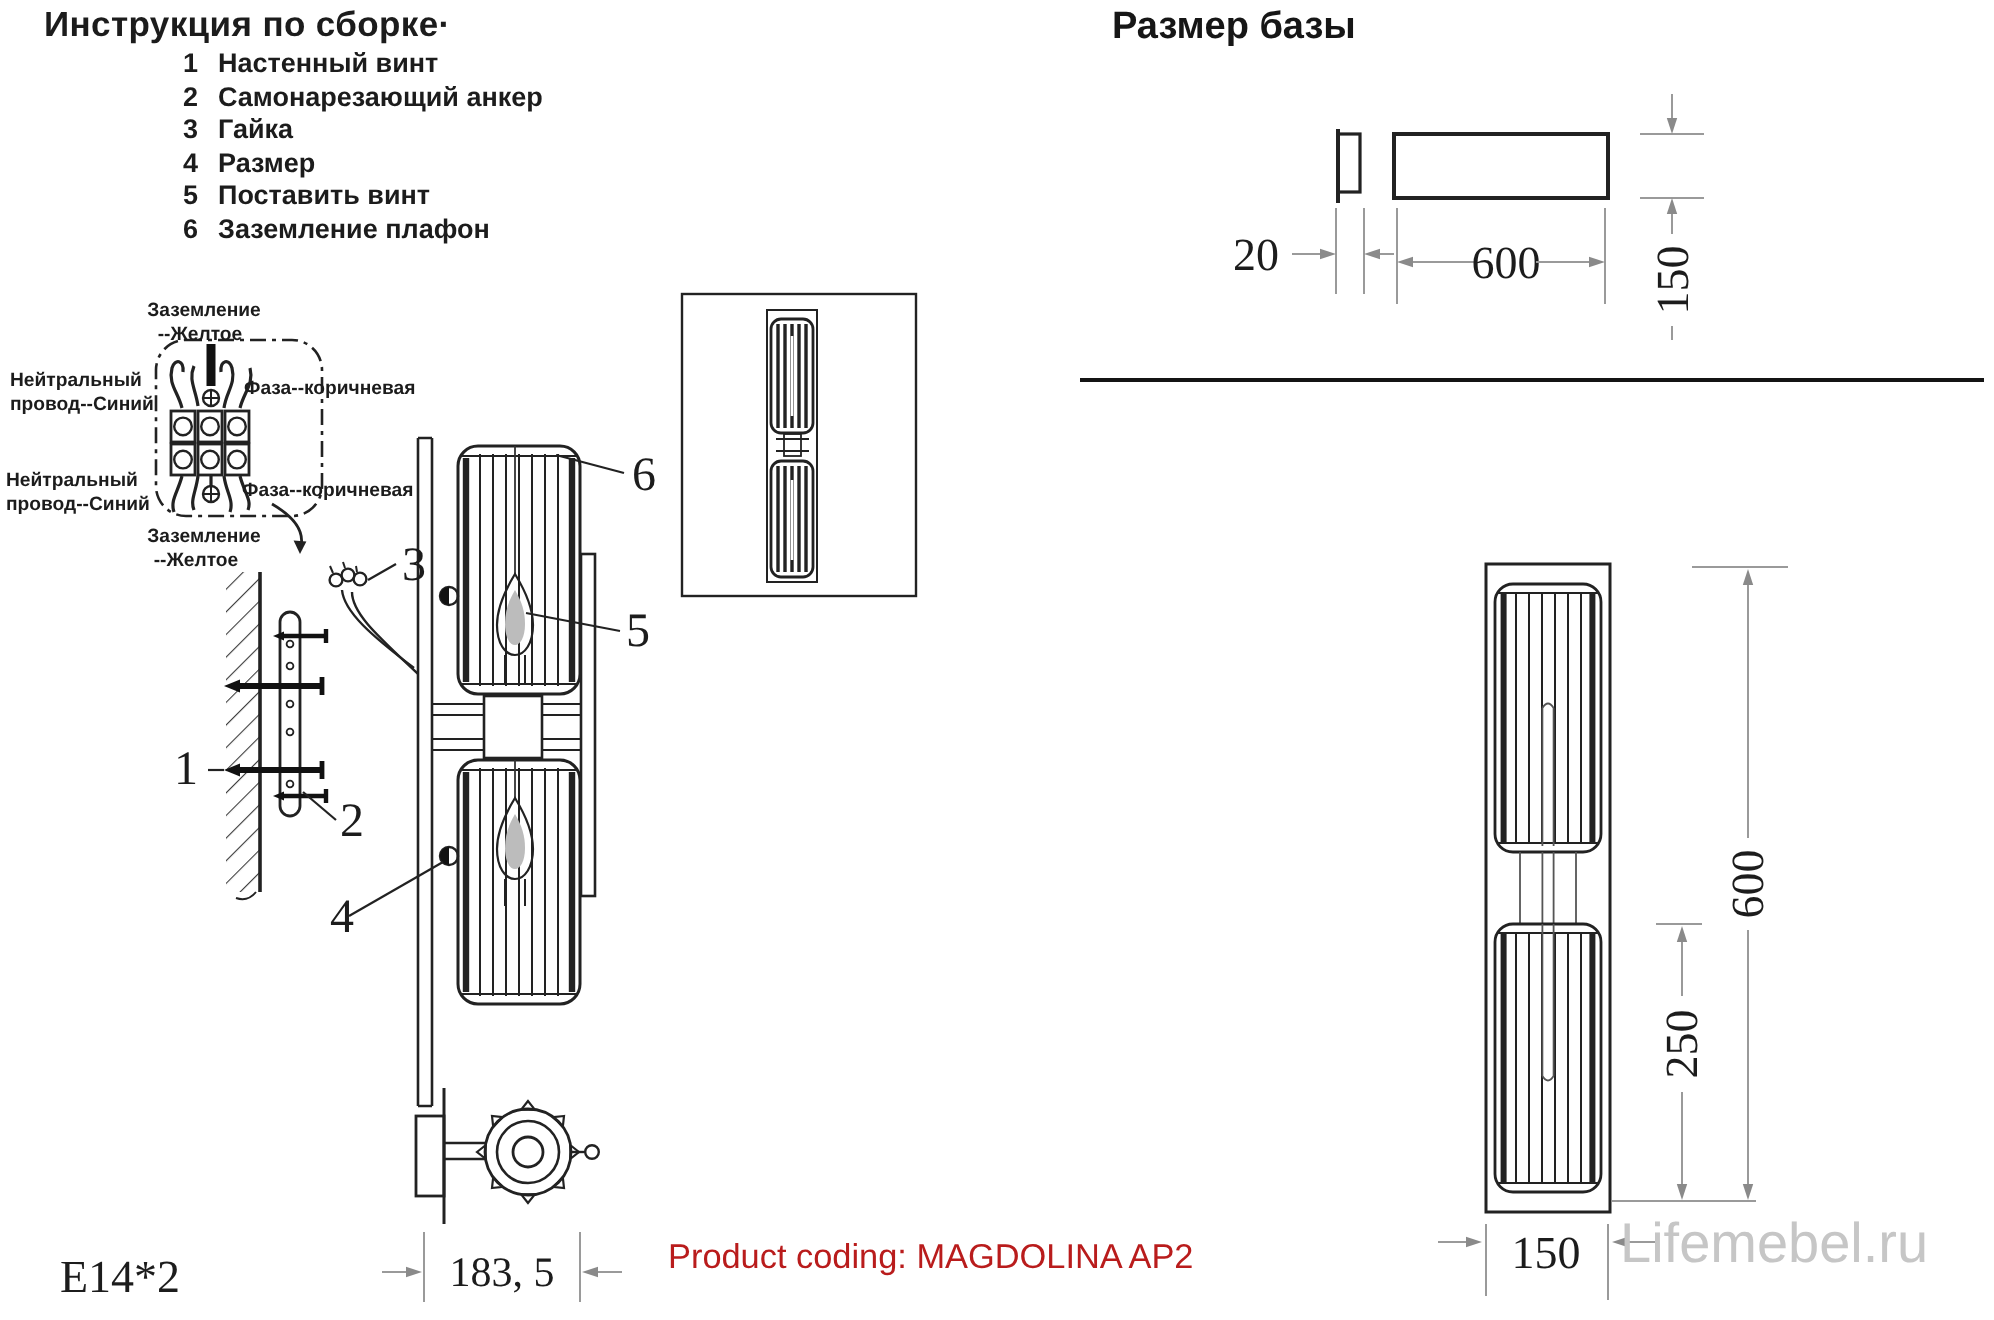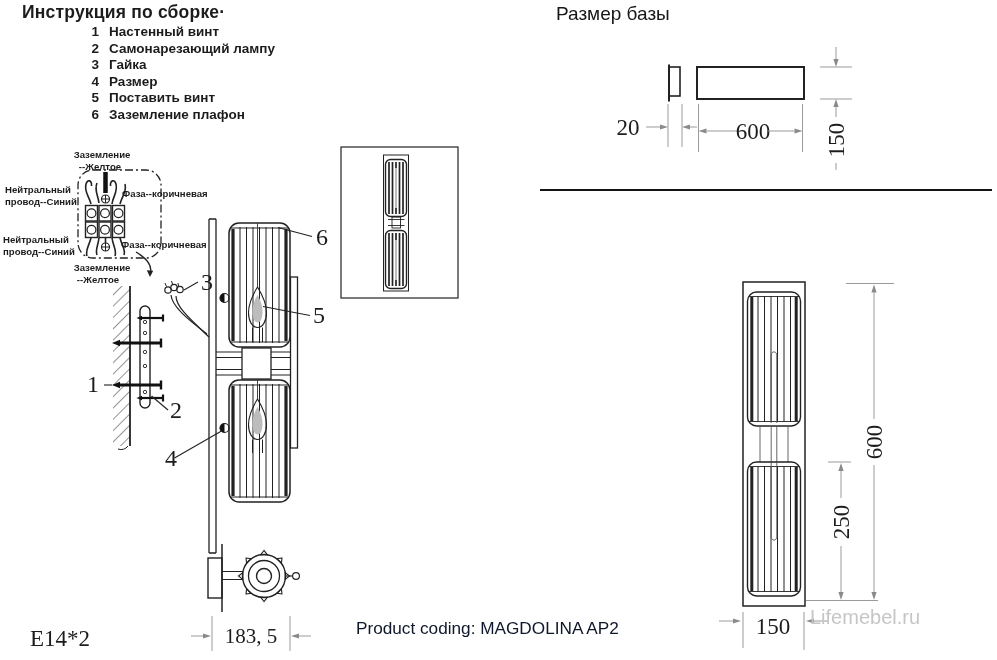--- a/index.html
+++ b/index.html
@@ -3,26 +3,26 @@
 <meta charset="utf-8">
 <style>
   html,body{margin:0;padding:0;background:#fff;}
   .canvas{position:relative;width:997px;height:660px;background:#fff;overflow:hidden;
           font-family:"Liberation Sans",sans-serif;color:#1c1c1c;}
   .abs{position:absolute;}
   .asm-title{left:22px;top:2px;font-size:17.5px;font-weight:700;letter-spacing:.2px;}
   .asm-list{left:88px;top:24px;}
   .asm-row{display:flex;gap:10px;height:16.5px;line-height:16.5px;font-size:13.5px;font-weight:600;}
   .asm-num{width:11px;text-align:right;}
-  .sec-title{font-size:19px;font-weight:400;color:#161616;}
+  .sec-title{font-size:19px;font-weight:700;color:#161616;}
   .base-title{left:556px;top:3px;}
   .overall-title{left:565px;top:230px;}
   .divider{left:540px;top:189px;width:452px;height:2px;background:#141414;}
-  .product{left:356px;top:618px;font-size:17.2px;color:#0f172a;}
-  .watermark{left:810px;top:606px;font-size:20px;color:#c6c6c6;}
+  .product{left:334px;top:618px;font-size:17.2px;color:#b91c1c;}
+  .watermark{left:810px;top:606px;font-size:28px;color:#c6c6c6;}
   svg{display:block;}
   svg .lbl{font:600 9.6px "Liberation Sans",sans-serif;fill:#1c1c1c;}
   svg .callout{font:400 24px "Liberation Serif",serif;fill:#1c1c1c;}
   svg .dimtxt{font:400 23px "Liberation Serif",serif;fill:#1c1c1c;}
   svg .dimtxt-sm{font:400 21px "Liberation Serif",serif;fill:#1c1c1c;}
   svg .ln{stroke:#222;fill:none;}
   svg .dim{stroke:#9a9a9a;fill:none;stroke-width:1;}
   svg .dimhead{fill:#8a8a8a;stroke:none;}
 </style>
 </head>
@@ -31,21 +31,21 @@
 <div class="canvas">
 
   <div class="abs asm-title">Инструкция по сборке·</div>
   <div class="abs asm-list">
     <div class="asm-row">
       <span class="asm-num">1</span>
       <span>Настенный винт</span>
     </div>
     <div class="asm-row">
       <span class="asm-num">2</span>
-      <span>Самонарезающий лампу</span>
+      <span>Самонарезающий анкер</span>
     </div>
     <div class="asm-row">
       <span class="asm-num">3</span>
       <span>Гайка</span>
     </div>
     <div class="asm-row">
       <span class="asm-num">4</span>
       <span>Размер</span>
     </div>
     <div class="asm-row">

